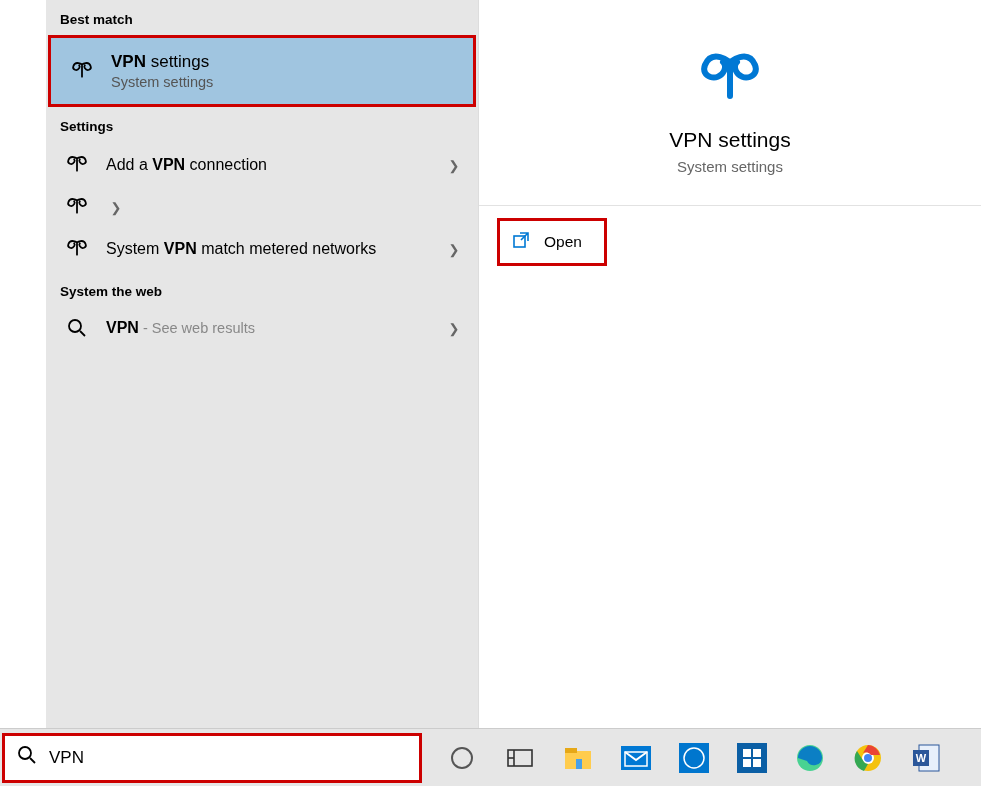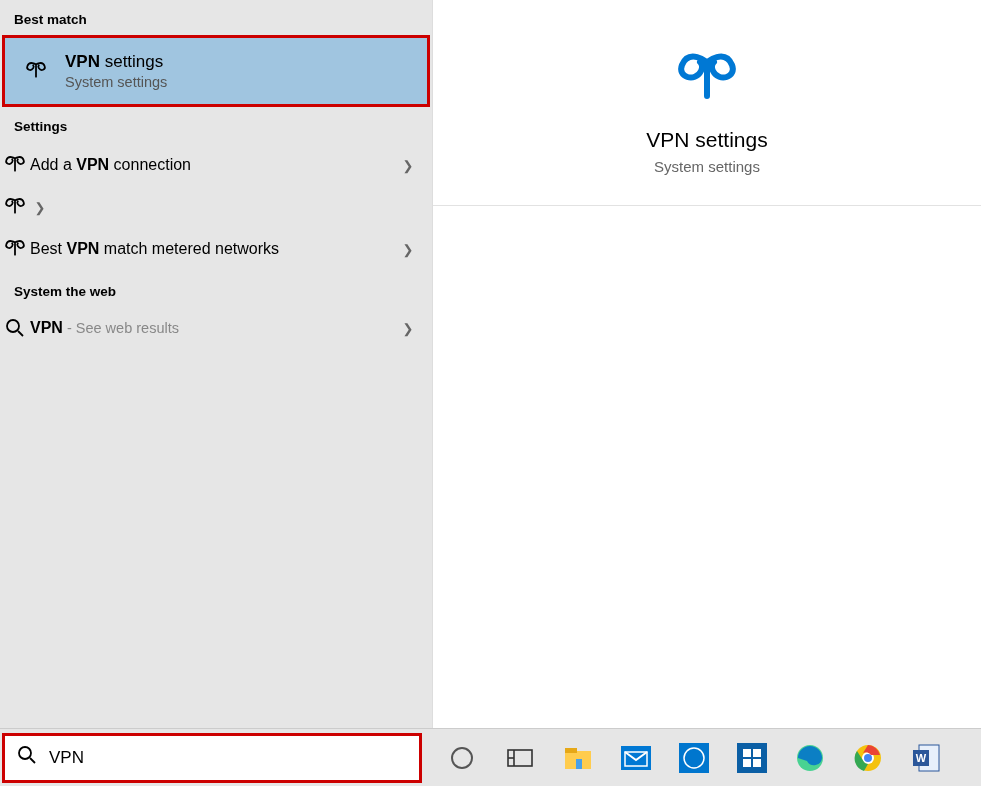--- a/index.html
+++ b/index.html
@@ -1,32 +1,32 @@
 <!DOCTYPE html>
 <html><head>
   <meta charset="utf-8">
   <style>
     * { box-sizing: border-box; margin: 0; padding: 0; }
     body { font-family: "Segoe UI", Arial, sans-serif; background: #fff; width: 981px; height: 786px; overflow: hidden; position: relative; }
     
     .container { display: flex; height: 728px; }
     
-    .left-panel { width: 432px; background: #e6e6e6; display: flex; flex-direction: column; }
+    .left-panel { width: 432px; background: #e6e6e6; display: flex; flex-direction: column; margin-left: 46px; }
     .right-panel { flex: 1; background: #fff; border-left: 1px solid #ddd; }
     
     .section-label { font-size: 13.5px; font-weight: 600; color: #000; padding: 12px 14px 8px; }
     
     .best-match-item { background: #a0c5e0; padding: 14px 14px 14px 16px; display: flex; align-items: center; gap: 14px; border: 3px solid #cc0000; margin: 0 2px; }
     .best-match-item .icon-holder { width: 30px; display: flex; justify-content: center; }
     .best-match-item .text-col { display: flex; flex-direction: column; }
     .best-match-item .title { font-size: 17px; color: #000; }
     .best-match-item .subtitle { font-size: 14.5px; color: #555; margin-top: 2px; }
     
     .settings-list { padding: 2px 0; }
-    .setting-row { display: flex; align-items: center; padding: 11px 14px 11px 0; cursor: default; }
+    .setting-row { display: flex; align-items: center; padding: 11px 14px 11px 16px; gap: 14px; cursor: default; }
     .setting-row .icon-holder { width: 30px; display: flex; justify-content: center; }
     .setting-row .label { flex: 1; font-size: 16px; color: #000; }
     .setting-row .chevron { color: #666; font-size: 13px; width: 20px; text-align: center; }
     
     .web-row .search-icon-mini { font-size: 18px; color: #000; }
     .web-sub { color: #888; font-size: 14.5px; }
     
     .detail-header { text-align: center; padding: 50px 20px 30px; }
     .detail-icon { margin: 0 auto 18px; }
     .detail-title { font-size: 21px; color: #000; margin-bottom: 6px; }
@@ -91,21 +91,21 @@
         </div>
         <div class="chevron">❯</div>
       </div>
 
       <div class="setting-row">
         <div class="icon-holder">
           <svg class="vpn-icon-small" viewBox="0 0 72 56">
               <path d="M36 10 C36 10 18 -2 12 14 C8 24 22 30 28 20 C30 17 30 14 28 12 M36 10 C36 10 54 -2 60 14 C64 24 50 30 44 20 C42 17 42 14 44 12 M36 10 L36 44" stroke="#000" stroke-width="5" fill="none" stroke-linecap="round"></path>
             </svg>
         </div>
-        <div class="label"><span>Best </span><strong>VPN</strong><span> match metered networks</span></div>
+        <div class="label"><span>System </span><strong>VPN</strong><span> match metered networks</span></div>
         <div class="chevron">❯</div>
       </div>
     </div>
 
     <div class="section-label">System the web</div>
 
     <div class="setting-row web-row">
       <div class="icon-holder search-icon-mini">
         <svg width="20" height="20" viewBox="0 0 20 20">
             <circle cx="8" cy="8" r="6" stroke="#000" stroke-width="1.8" fill="none"></circle>
@@ -122,20 +122,29 @@
     <div class="detail-header">
       <div class="detail-icon">
         <svg class="vpn-icon-large" viewBox="0 0 72 56">
           <path d="M36 12 C36 12 18 -2 11 15 C6 27 24 33 30 21 C32 17 31 14 29 12 M36 12 C36 12 54 -2 61 15 C66 27 48 33 42 21 C40 17 41 14 43 12 M36 12 L36 46" stroke="#0078d4" stroke-width="6" fill="none" stroke-linecap="round"></path>
         </svg>
       </div>
       <div class="detail-title">VPN settings</div>
       <div class="detail-subtitle">System settings</div>
     </div>
     <div class="detail-divider"></div>
+    <div class="open-action">
+      <span>
+        <svg width="18" height="18" viewBox="0 0 18 18">
+            <rect x="2" y="5" width="11" height="11" stroke="#0078d4" stroke-width="1.6" fill="none"></rect>
+            <path d="M8 2 L16 2 L16 10 M16 2 L9 9" stroke="#0078d4" stroke-width="1.6" fill="none"></path>
+          </svg>
+      </span>
+      <span class="label">Open</span>
+    </div>
   </div>
 </div>
 
 <div class="taskbar">
   <div class="search-box">
     <span class="search-ic">
       <svg width="20" height="20" viewBox="0 0 20 20">
           <circle cx="8" cy="8" r="6" stroke="#000" stroke-width="1.8" fill="none"></circle>
           <line x1="13" y1="13" x2="18" y2="18" stroke="#000" stroke-width="1.8"></line>
         </svg>

